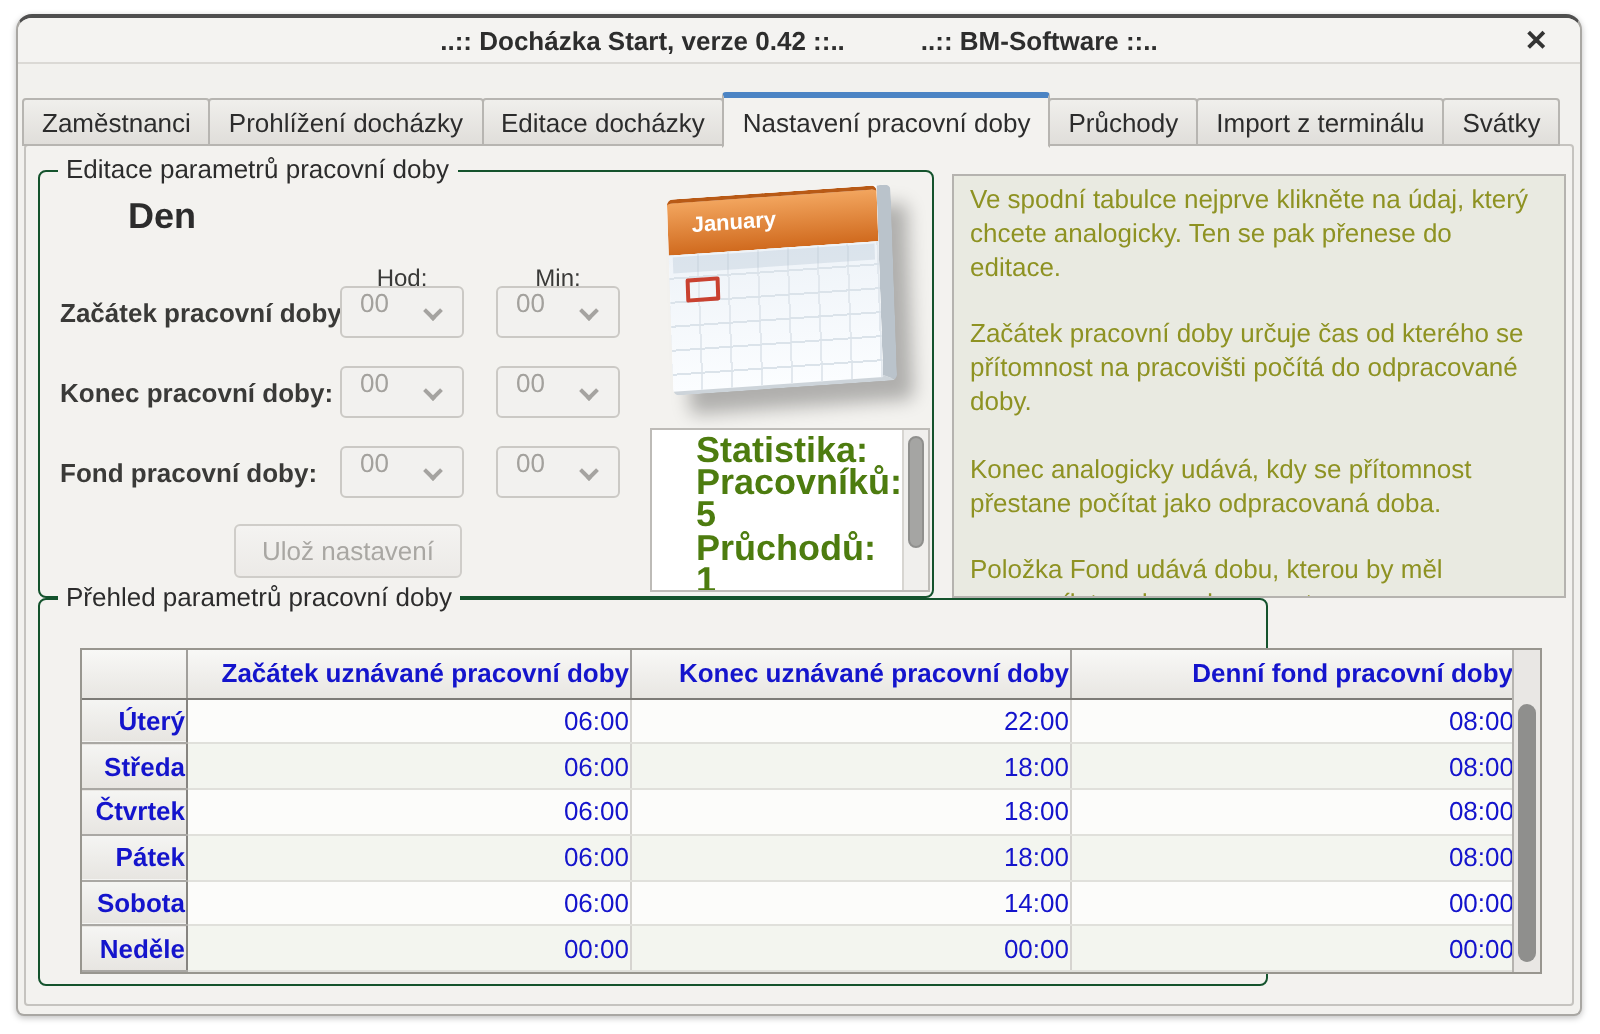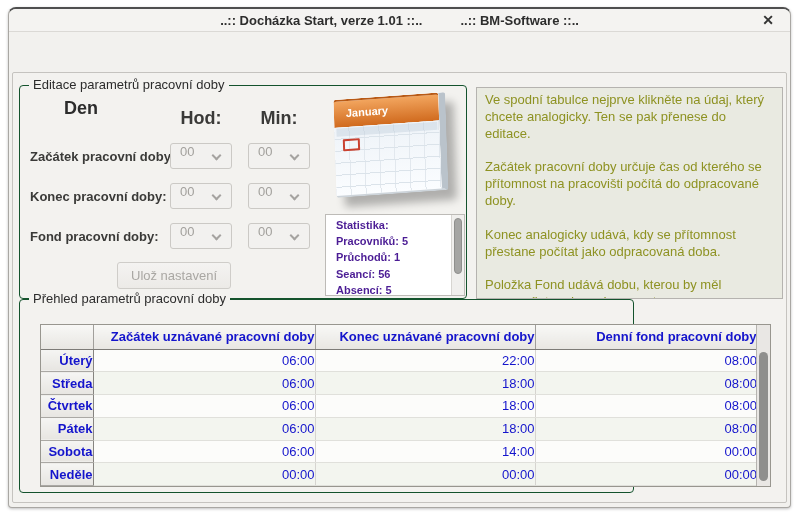--- a/index.html
+++ b/index.html
@@ -52,21 +52,21 @@
   }
   .gb-legend {
     position:absolute; top:-9px; left:9px; background:#f3f2ef; padding:0 4px;
     font-size:13px; color:#2c2c2c; line-height:16px;
   }
   .gb-edit { left:10px; top:76px; width:448px; height:214px; }
   .gb-overview { left:10px; top:290px; width:615px; height:194px; }
 
   
   .den-heading { position:absolute; left:44px; top:12px; font-size:18px; font-weight:bold; color:#2c2c2c; }
-  .col-label { position:absolute; width:62px; text-align:center; top:22px; font-size:18px; font-weight:bold; color:#3a3a38; }
+  .col-label { position:absolute; width:62px; text-align:center; top:46px; font-size:12px; font-weight:normal; color:#3a3a38; }
   .col-hod { left:150px; } .col-min { left:228px; }
   .field-label { position:absolute; left:10px; font-size:13px; font-weight:bold; color:#3a3a38; }
   .fl-0 { top:63px; } .fl-1 { top:103px; } .fl-2 { top:143px; }
   .combo {
     position:absolute; width:62px; height:26px; background:#f2f1ef;
     border:1px solid #cbc9c5; border-radius:3px; display:flex;
     align-items:flex-start; padding-left:9px; font-size:13px; color:#a3a19d;
   }
   .cb-r0 { top:57px; } .cb-r1 { top:97px; } .cb-r2 { top:137px; }
   .cb-c0 { left:150px; } .cb-c1 { left:228px; }
@@ -101,21 +101,21 @@
       repeating-linear-gradient(to right, transparent 0 14px, #e2e8ee 14px 15px),
       linear-gradient(#eef3f8,#fbfdff);
   }
   .cal-band { position:absolute; left:2px; right:2px; top:1px; height:8px; background:rgba(160,180,200,.25); }
   .cal-mark { position:absolute; left:8px; top:12px; width:17px; height:12px; border:2px solid #c94130; border-radius:1px; }
   
   .stats-box {
     position:absolute; left:305px; top:128px; width:140px; height:82px;
     background:#fff; border:1px solid #bdbbb7; overflow:hidden;
   }
-  .stats-text { padding:2px 10px; font-size:11px; font-weight:bold; color:#4c1d95; line-height:16.2px; }
+  .stats-text { padding:2px 22px; font-size:18px; font-weight:bold; color:#4d7c0f; line-height:16.2px; }
   .stats-sb { position:absolute; right:0; top:0; bottom:0; width:13px; background:#f0efed; border-left:1px solid #d7d5d1; }
   .stats-thumb { position:absolute; left:2px; top:3px; width:8px; height:56px; background:#a5a5a3; border:1px solid #8f8f8d; border-radius:4px; }
   
   .help-panel {
     position:absolute; left:467px; top:78px; width:307px; height:212px;
     background:#e9eae1; border:1px solid #b5b3af; padding:4px 8px;
     font-size:13px; line-height:16.8px; color:#8e9222; overflow:hidden;
   }
   .help-panel p { margin:0 0 17px 0; }
   
@@ -145,25 +145,34 @@
   .dtable td:last-child { border-right:none; }
   .tbl-sb { position:absolute; right:0; top:0; width:14px; height:100%; background:#e9e7e4; border-left:1px solid #b5b3af; }
   .tbl-thumb { position:absolute; left:2px; width:9px; top:27px; bottom:5px; background:#8f8f8d; border-radius:5px; }
 </style>
 </head>
 <body>
 
 <div class="window">
 
   <div class="titlebar">
-    <span>..:: Docházka Start, verze 1.01 ::..</span>
+    <span>..:: Docházka Start, verze 0.42 ::..</span>
     <span>..:: BM-Software ::..</span>
     <span class="close-btn">✕</span>
   </div>
 
+  <div class="tabbar">
+    <div class="tab">Zaměstnanci</div>
+    <div class="tab">Prohlížení docházky</div>
+    <div class="tab">Editace docházky</div>
+    <div class="tab active">Nastavení pracovní doby</div>
+    <div class="tab">Průchody</div>
+    <div class="tab">Import z terminálu</div>
+    <div class="tab">Svátky</div>
+  </div>
 
   <div class="pane"></div>
 
   <div class="groupbox gb-edit">
     <span class="gb-legend">Editace parametrů pracovní doby</span>
 
     <div class="den-heading">Den</div>
     <div class="col-label col-hod">Hod:</div>
     <div class="col-label col-min">Min:</div>
 

